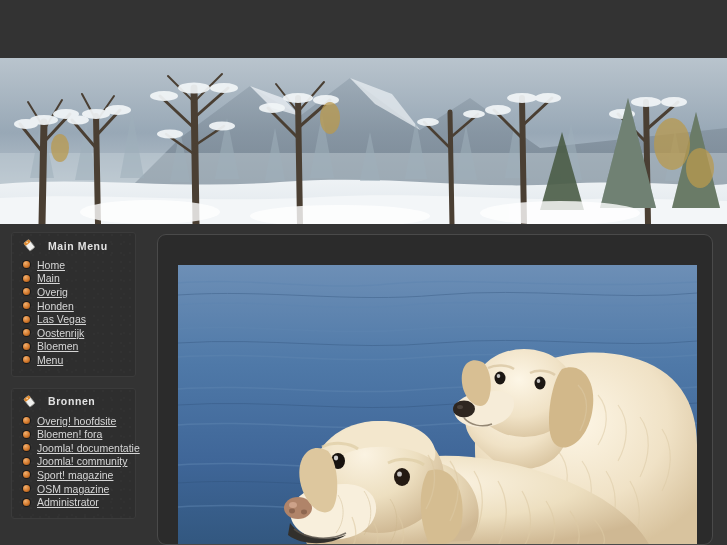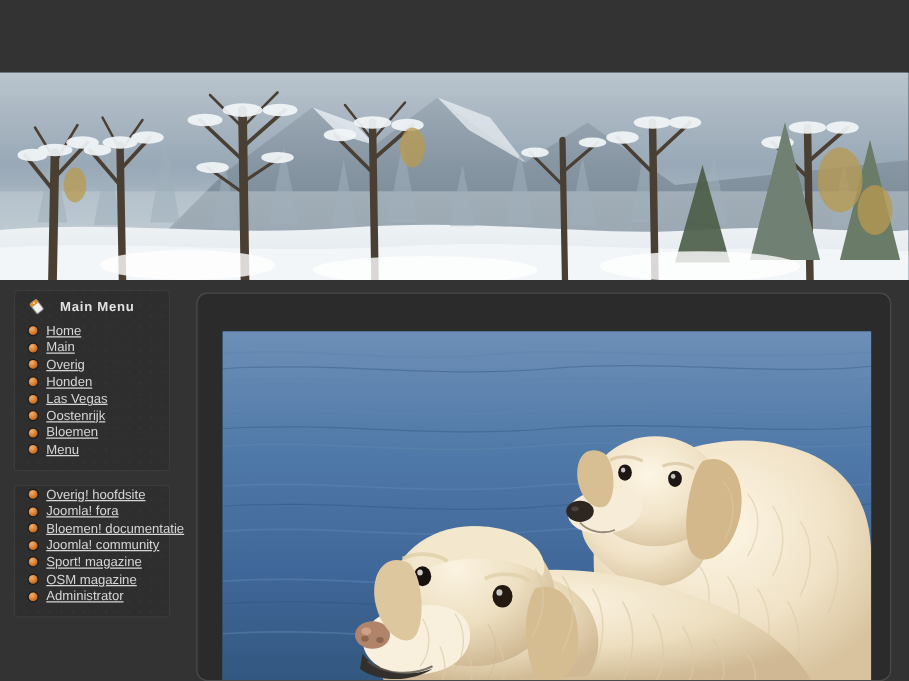--- a/index.html
+++ b/index.html
@@ -360,32 +360,44 @@
             <a href="#">Bloemen</a>
           </li>
           <li>
             <span class="bullet"></span>
             <a href="#">Menu</a>
           </li>
         </ul>
       </section>
 
       <section class="module">
+        <div class="module-head">
+          <span class="mod-icon">
+            <svg viewBox="0 0 13 13" width="13" height="13" xmlns="http://www.w3.org/2000/svg">
+              <g transform="rotate(-38 6.5 6.5)">
+                <rect x="3.2" y="1.2" width="6.6" height="10" rx="1.2" fill="#f1f1ef" stroke="#8e8e8a" stroke-width="0.8"></rect>
+                <rect x="3.2" y="1.2" width="6.6" height="3.2" rx="1.2" fill="#e08a2e"></rect>
+                <circle cx="6.5" cy="2.6" r="0.8" fill="#f7e3c8"></circle>
+              </g>
+            </svg>
+          </span>
+          <span class="module-title">Bronnen</span>
+        </div>
         <ul>
           <li>
             <span class="bullet"></span>
             <a href="#">Overig! hoofdsite</a>
           </li>
           <li>
             <span class="bullet"></span>
-            <a href="#">Joomla! fora</a>
-          </li>
-          <li>
-            <span class="bullet"></span>
-            <a href="#">Bloemen! documentatie</a>
+            <a href="#">Bloemen! fora</a>
+          </li>
+          <li>
+            <span class="bullet"></span>
+            <a href="#">Joomla! documentatie</a>
           </li>
           <li>
             <span class="bullet"></span>
             <a href="#">Joomla! community</a>
           </li>
           <li>
             <span class="bullet"></span>
             <a href="#">Sport! magazine</a>
           </li>
           <li>

